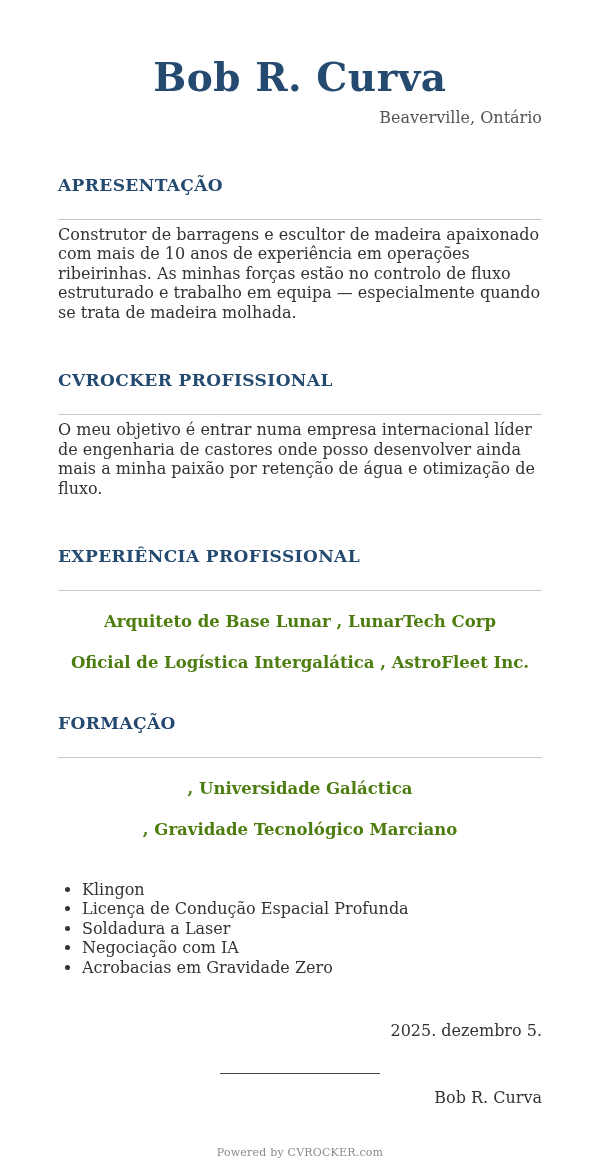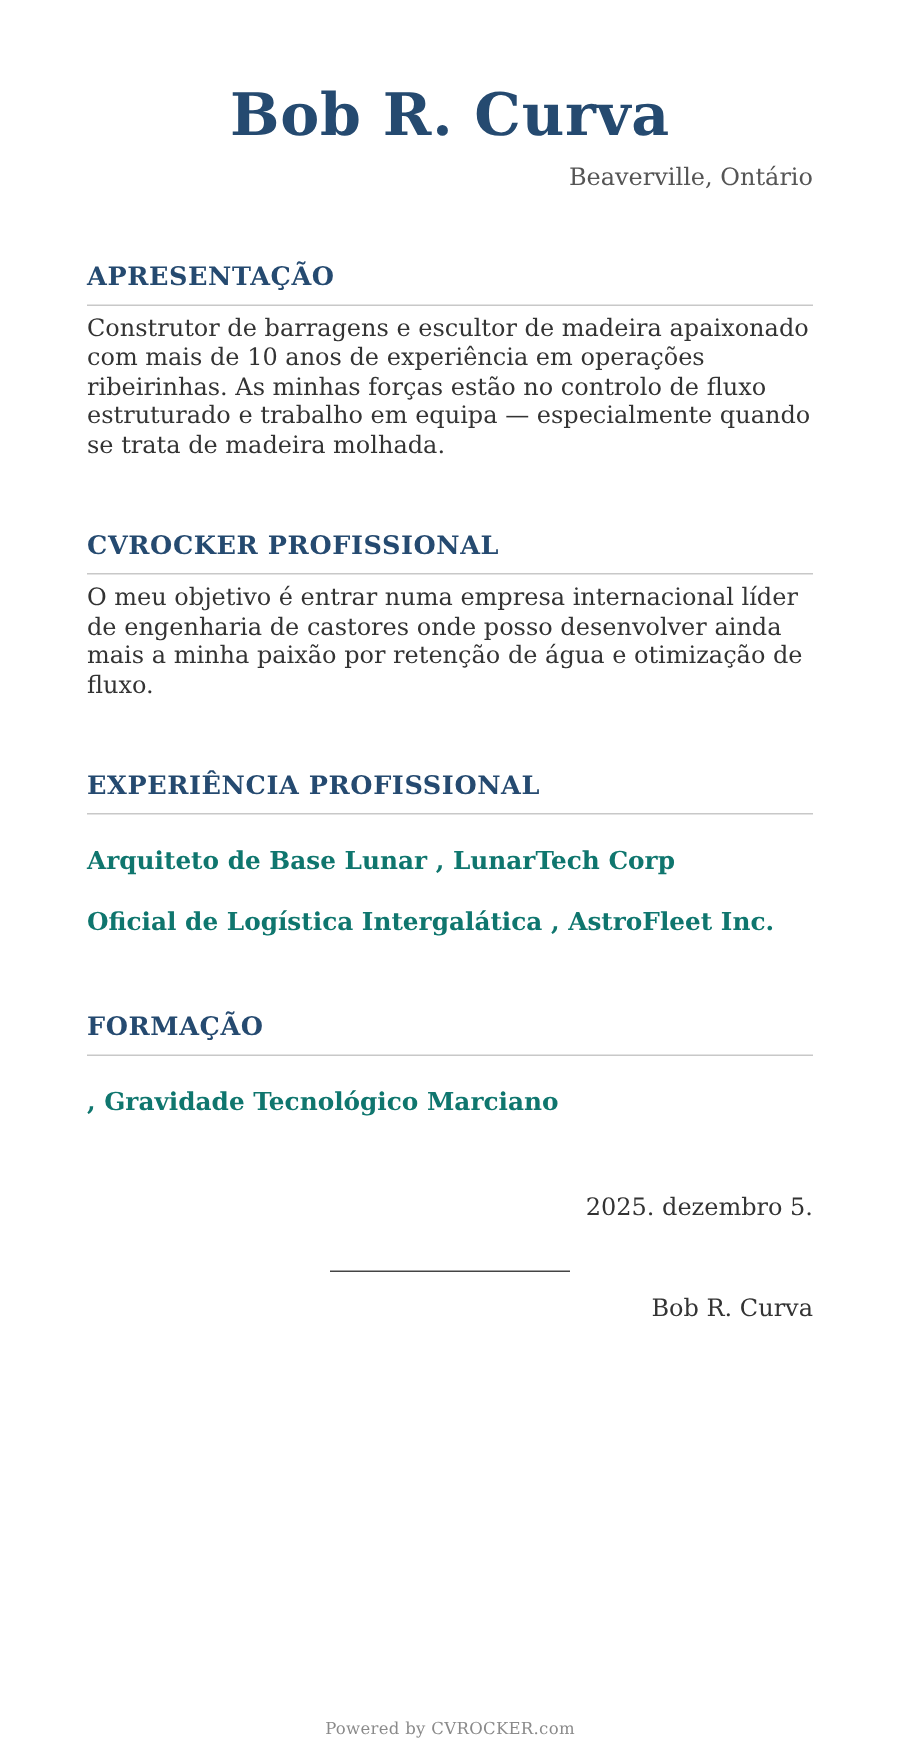--- a/index.html
+++ b/index.html
@@ -25,41 +25,42 @@
     line-height: 1.1;
   }
   .location {
     text-align: right;
     font-size: 16px;
     color: #555555;
     margin-top: 9px;
   }
 
   .section { margin-top: 48px; }
-  .section.tight { margin-top: 50px; }
+  .section.tight { margin-top: 40px; }
   .section-heading {
     font-size: 17px;
     font-weight: bold;
     color: #254a70;
     letter-spacing: 0.4px;
-    padding-bottom: 8px;
+    padding-bottom: 24px;
     border-bottom: 1px solid #c8c8c8;
   }
   .section-body {
     margin-top: 5px;
     font-size: 16px;
     line-height: 19.5px;
     color: #333333;
   }
   .entry {
     margin-top: 21px;
     font-size: 16.5px;
     font-weight: bold;
-    color: #0f766e;
+    color: #4d7c0f;
     line-height: 1.2;
+    text-align: center;
   }
   ul.skill-list {
     margin-top: 16px;
     padding-left: 24px;
     list-style-type: disc;
   }
   ul.skill-list li {
     font-size: 16px;
     line-height: 19.5px;
     color: #333333;
@@ -106,24 +107,32 @@
     </div>
 
     <div class="section">
       <div class="section-heading">EXPERIÊNCIA PROFISSIONAL</div>
       <div class="entry">Arquiteto de Base Lunar , LunarTech Corp</div>
       <div class="entry">Oficial de Logística Intergalática , AstroFleet Inc.</div>
     </div>
 
     <div class="section tight">
       <div class="section-heading">FORMAÇÃO</div>
+      <div class="entry">, Universidade Galáctica</div>
       <div class="entry">, Gravidade Tecnológico Marciano</div>
     </div>
 
     <div class="section tight">
+      <ul class="skill-list">
+        <li>Klingon</li>
+        <li>Licença de Condução Espacial Profunda</li>
+        <li>Soldadura a Laser</li>
+        <li>Negociação com IA</li>
+        <li>Acrobacias em Gravidade Zero</li>
+      </ul>
     </div>
 
     <div class="signature-block">
       <div class="signature-date">2025. dezembro 5.</div>
       <div class="signature-line"></div>
       <div class="signature-name">Bob R. Curva</div>
     </div>
 
   </div>
 

